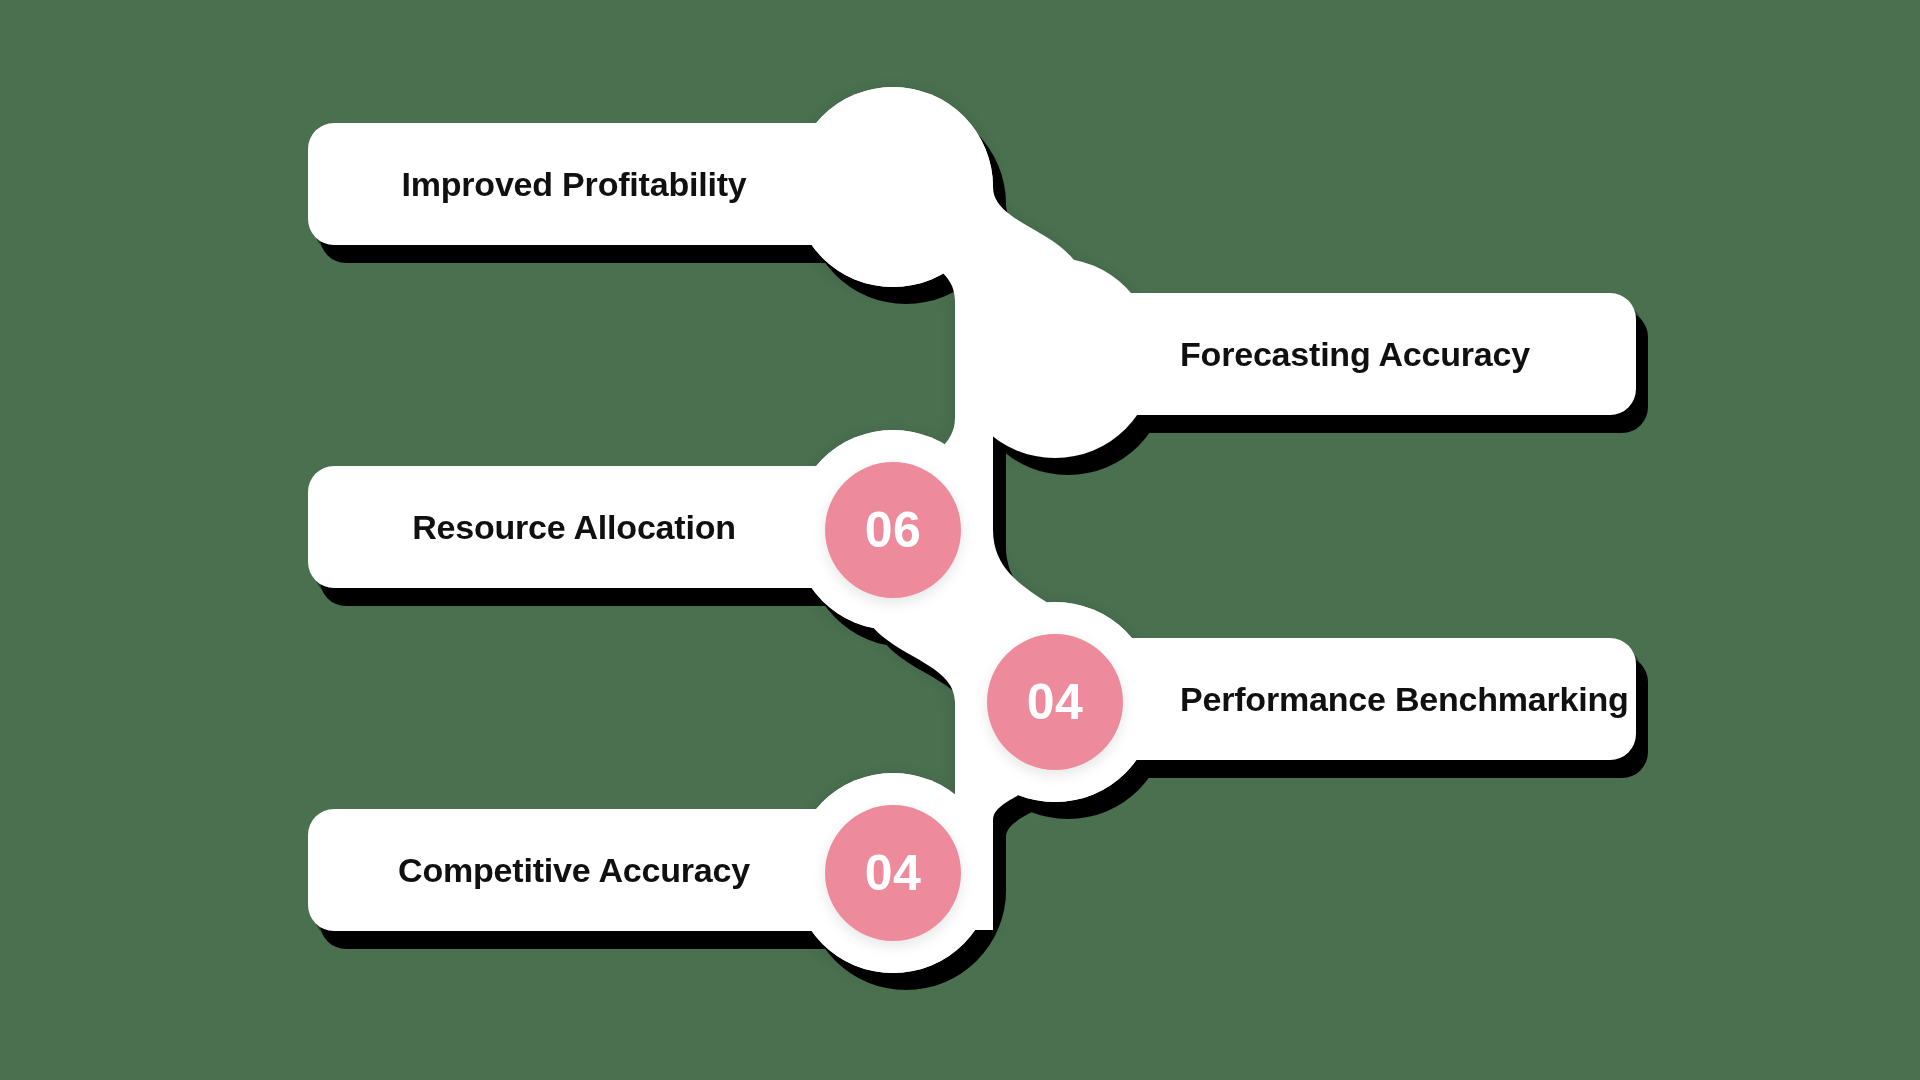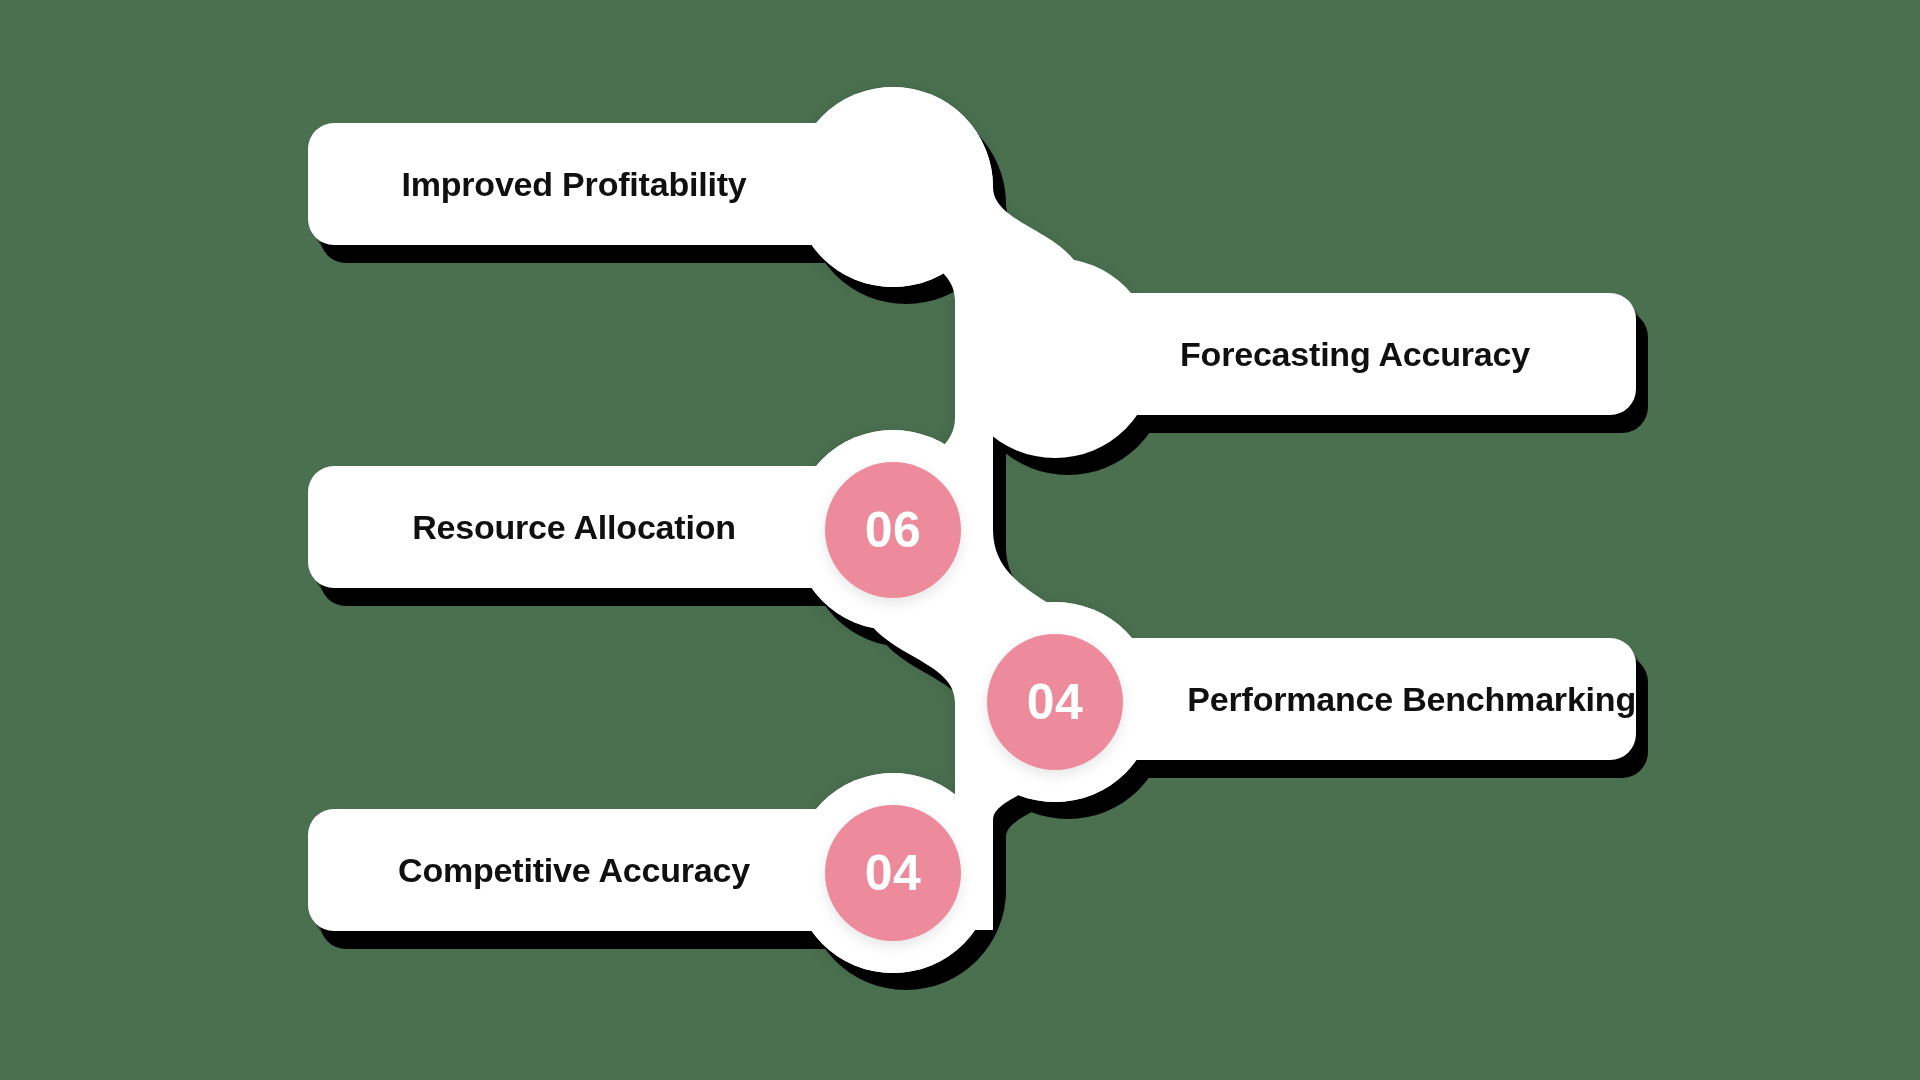--- a/index.html
+++ b/index.html
@@ -208,21 +208,21 @@
   </div>
 
   <div class="card card-right" style="top:293px;">
     <span class="card-label">Forecasting Accuracy</span>
   </div>
 
   <div class="card card-left" style="top:466px;">
     <span class="card-label">Resource Allocation</span>
   </div>
 
-  <div class="card card-right" style="top:638px;justify-content:flex-end;">
+  <div class="card card-right" style="top:638px;">
     <span class="card-label">Performance Benchmarking</span>
   </div>
 
   <div class="card card-left" style="top:809px;">
     <span class="card-label">Competitive Accuracy</span>
   </div>
 
   <div class="badge-wrap" style="left:793px; top:87px;">
     <div class="badge-ring"></div>
   </div>

